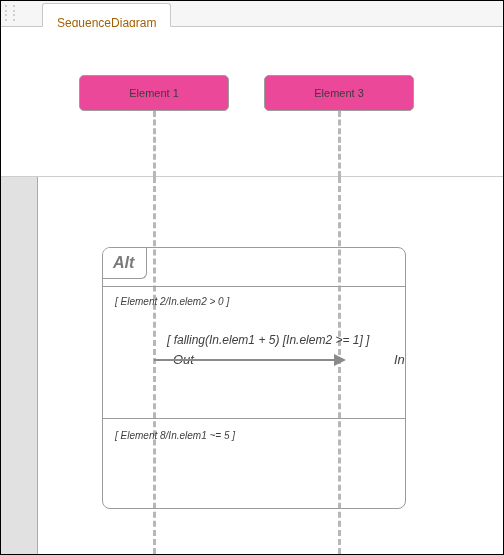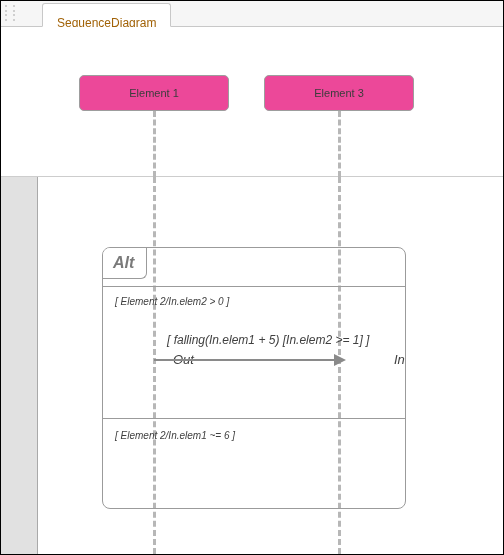--- a/index.html
+++ b/index.html
@@ -191,17 +191,17 @@
       <div class="endpoint-label" style="left:24px; top:104px;">Out</div>
       <div class="endpoint-label" style="left:245px; top:104px;">In</div>
 
       <svg class="arrow" style="left:51px; top:104px;" width="190" height="16">
         <line x1="0" y1="8" x2="180" y2="8" stroke="#8a8a8a" stroke-width="2"></line>
         <polygon points="180,2 192,8 180,14" fill="#8a8a8a"></polygon>
       </svg>
 
       <div class="operand-divider" style="top:170px"></div>
 
-      <div class="guard" style="left:12px; top:182px;">[ Element 2/In.elem1 ~= 6 ]</div>
+      <div class="guard" style="left:12px; top:182px;">[ Element 8/In.elem1 ~= 5 ]</div>
     </div>
   </div>
 
 </div>
 
 </body></html>

